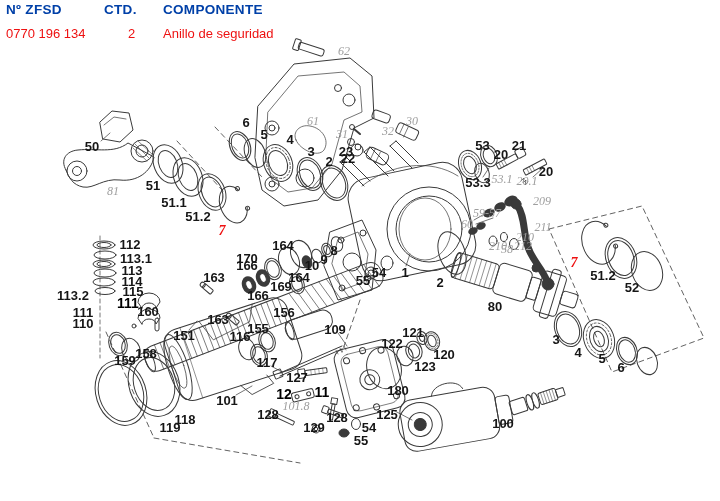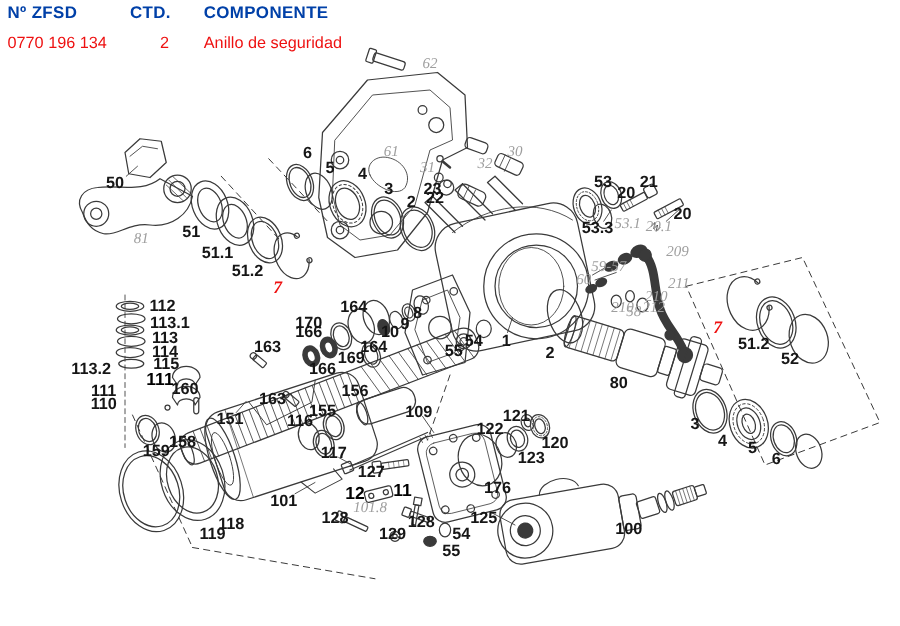--- a/index.html
+++ b/index.html
@@ -504,21 +504,21 @@
       <span class="plabel lbl-kb" style="left: 284px; top: 394px;">12</span>
       <span class="plabel lbl-kb" style="left: 322px; top: 392px;">11</span>
       <span class="plabel lbl-g" style="left: 296px; top: 406px;">101.8</span>
       <span class="plabel lbl-k" style="left: 268px; top: 414px;">128</span>
       <span class="plabel lbl-k" style="left: 314px; top: 427px;">129</span>
       <span class="plabel lbl-k" style="left: 337px; top: 417px;">128</span>
       <span class="plabel lbl-k" style="left: 413px; top: 332px;">121</span>
       <span class="plabel lbl-k" style="left: 392px; top: 343px;">122</span>
       <span class="plabel lbl-k" style="left: 444px; top: 354px; text-align: right;">120</span>
       <span class="plabel lbl-k" style="left: 425px; top: 366px;">123</span>
-      <span class="plabel lbl-k" style="left: 398px; top: 390px;">176</span>
+      <span class="plabel lbl-k" style="left: 398px; top: 390px;">180</span>
       <span class="plabel lbl-k" style="left: 387px; top: 414px;">125</span>
       <span class="plabel lbl-k" style="left: 369px; top: 427px;">54</span>
       <span class="plabel lbl-k" style="left: 361px; top: 440px;">55</span>
       <span class="plabel lbl-k" style="left: 503px; top: 423px;">100</span>
       <span class="plabel lbl-k" style="left: 556px; top: 339px;">3</span>
       <span class="plabel lbl-k" style="left: 578px; top: 352px;">4</span>
       <span class="plabel lbl-k" style="left: 602px; top: 358px;">5</span>
       <span class="plabel lbl-k" style="left: 621px; top: 367px;">6</span>
     </div>
 

